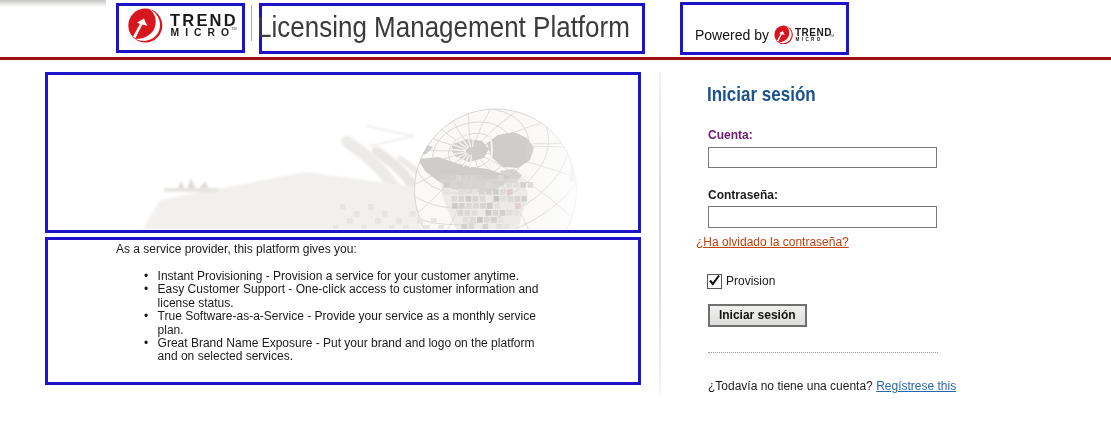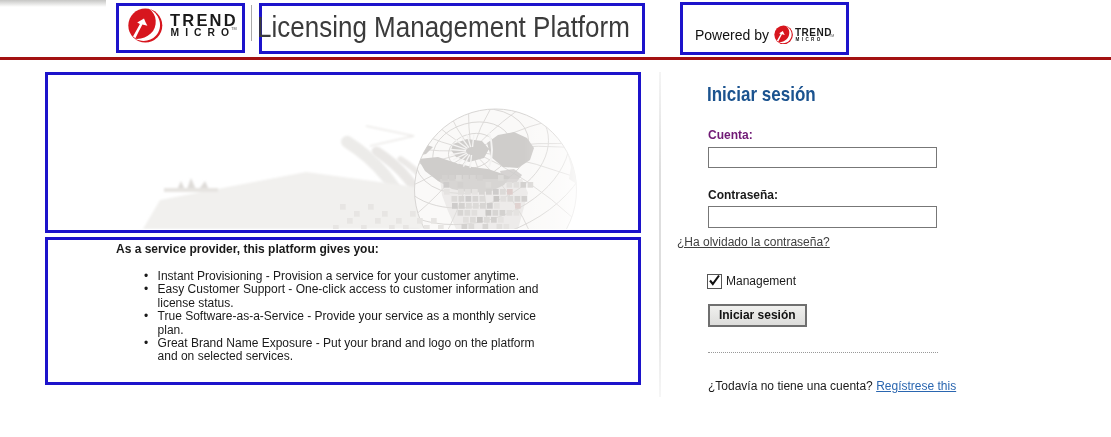--- a/index.html
+++ b/index.html
@@ -206,41 +206,41 @@
 <rect x="369" y="143" width="5.7" height="5.7"></rect>
 <rect x="376" y="150" width="5.7" height="5.7"></rect>
 <rect x="383" y="143" width="5.7" height="5.7"></rect>
 <rect x="390" y="150" width="5.7" height="5.7"></rect>
 </g>
 <rect x="475.5" y="32.0" width="57.0" height="166.0" fill="url(#fade)"></rect>
 </g>
   </svg>
 
 <div class="bluebox" style="left:44.5px;top:237px;width:596px;height:148px;"></div>
-<div class="abs" style="left:116px;top:241.5px;font-size:12px;font-weight:bold;color:#1a1a1a;">As a service provider, this platform gives you:</div>
+<div class="abs" style="left:116px;top:241.5px;font-size:12px;font-weight:normal;color:#1a1a1a;">As a service provider, this platform gives you:</div>
 <div class="abs" style="left:144px;top:270px;font-size:12px;line-height:13.4px;color:#1a1a1a;">
   <div style="position:relative;padding-left:13.6px;"><span style="position:absolute;left:0;">•</span>Instant Provisioning - Provision a service for your customer anytime.</div>
   <div style="position:relative;padding-left:13.6px;"><span style="position:absolute;left:0;">•</span>Easy Customer Support - One-click access to customer information and<br>license status.</div>
   <div style="position:relative;padding-left:13.6px;"><span style="position:absolute;left:0;">•</span>True Software-as-a-Service - Provide your service as a monthly service<br>plan.</div>
   <div style="position:relative;padding-left:13.6px;"><span style="position:absolute;left:0;">•</span>Great Brand Name Exposure - Put your brand and logo on the platform<br>and on selected services.</div>
 </div>
 
 <div class="abs" style="left:707px;top:83.5px;font-size:17px;font-weight:bold;color:#1b538f;transform:scale(1,1.15);transform-origin:left top;">Iniciar sesión</div>
 
 <div class="abs" style="left:708px;top:128px;font-size:12px;font-weight:bold;color:#701a75;">Cuenta:</div>
 <div class="abs" style="left:707.5px;top:146.5px;width:229px;height:21.5px;border:1px solid #777;box-sizing:border-box;background:#fff;"></div>
 
 <div class="abs" style="left:708px;top:187.5px;font-size:12px;font-weight:bold;color:#1a1a1a;text-align:right;">Contraseña:</div>
 <div class="abs" style="left:707.5px;top:206px;width:229px;height:22px;border:1px solid #777;box-sizing:border-box;background:#fff;"></div>
 
-<div class="abs" style="left:677px;top:234.5px;font-size:12px;color:#404040;text-decoration:underline;">¿Ha olvidado la contraseña?</div>
+<div class="abs" style="left:696px;top:234.5px;font-size:12px;color:#c2410c;text-decoration:underline;">¿Ha olvidado la contraseña?</div>
 
 <div class="abs" style="left:707px;top:274px;width:13px;height:12.5px;border:1.4px solid #555;background:#fff;"></div>
 <svg class="abs" style="left:707px;top:273px;" width="15" height="15" viewBox="0 0 15 15">
   <path d="M 3 7.5 L 5.8 11 L 12 2.5" stroke="#111" stroke-width="2.1" fill="none"></path>
 </svg>
-<div class="abs" style="left:726px;top:273.5px;font-size:12px;color:#1a1a1a;">Management</div>
+<div class="abs" style="left:726px;top:273.5px;font-size:12px;color:#1a1a1a;">Provision</div>
 
 <div class="abs" style="left:707.5px;top:304px;width:99.5px;height:22.5px;border:2px solid #6f6f6f;box-sizing:border-box;background:linear-gradient(#f0f0ee,#dddddb);text-align:center;font-size:12px;font-weight:bold;color:#111;line-height:19px;">Iniciar sesión</div>
 
 <div class="abs" style="left:708px;top:351.5px;width:230px;height:0;border-top:1px dotted #999;"></div>
 
 <div class="abs" style="left:708px;top:378.5px;font-size:12px;color:#1a1a1a;">¿Todavía no tiene una cuenta? <span style="color:#2a66b0;text-decoration:underline;">Regístrese this</span></div>
 
 </body></html>

